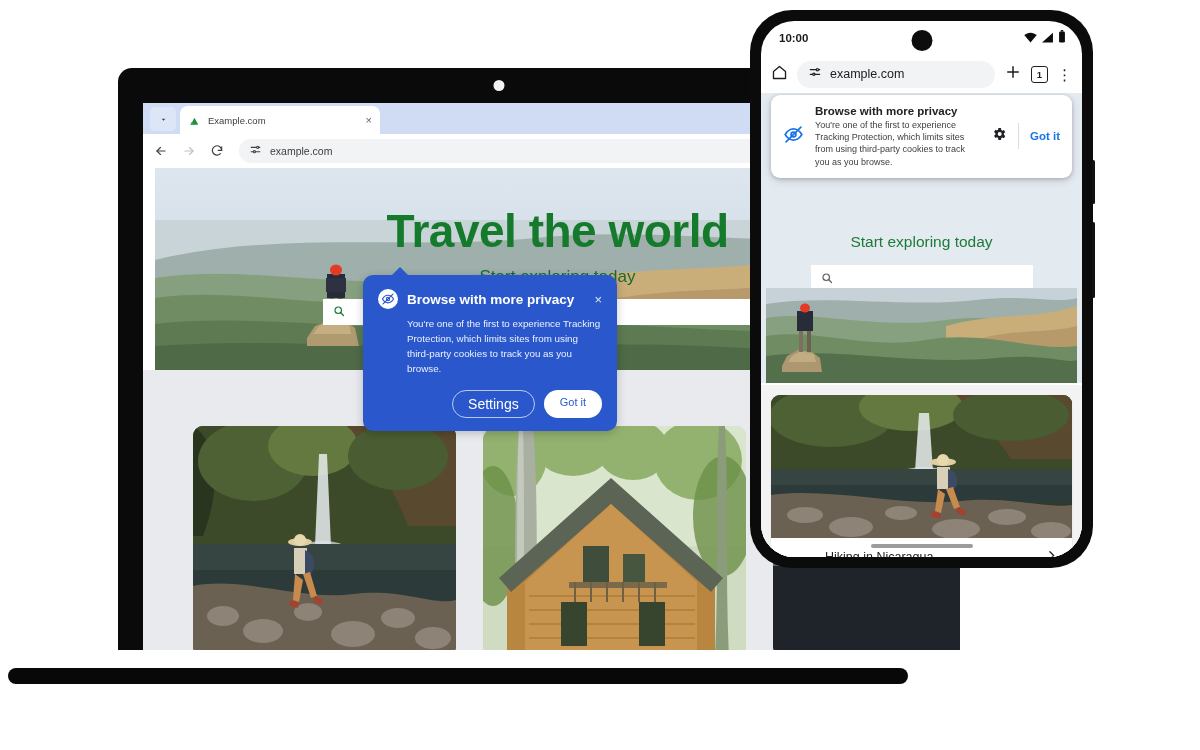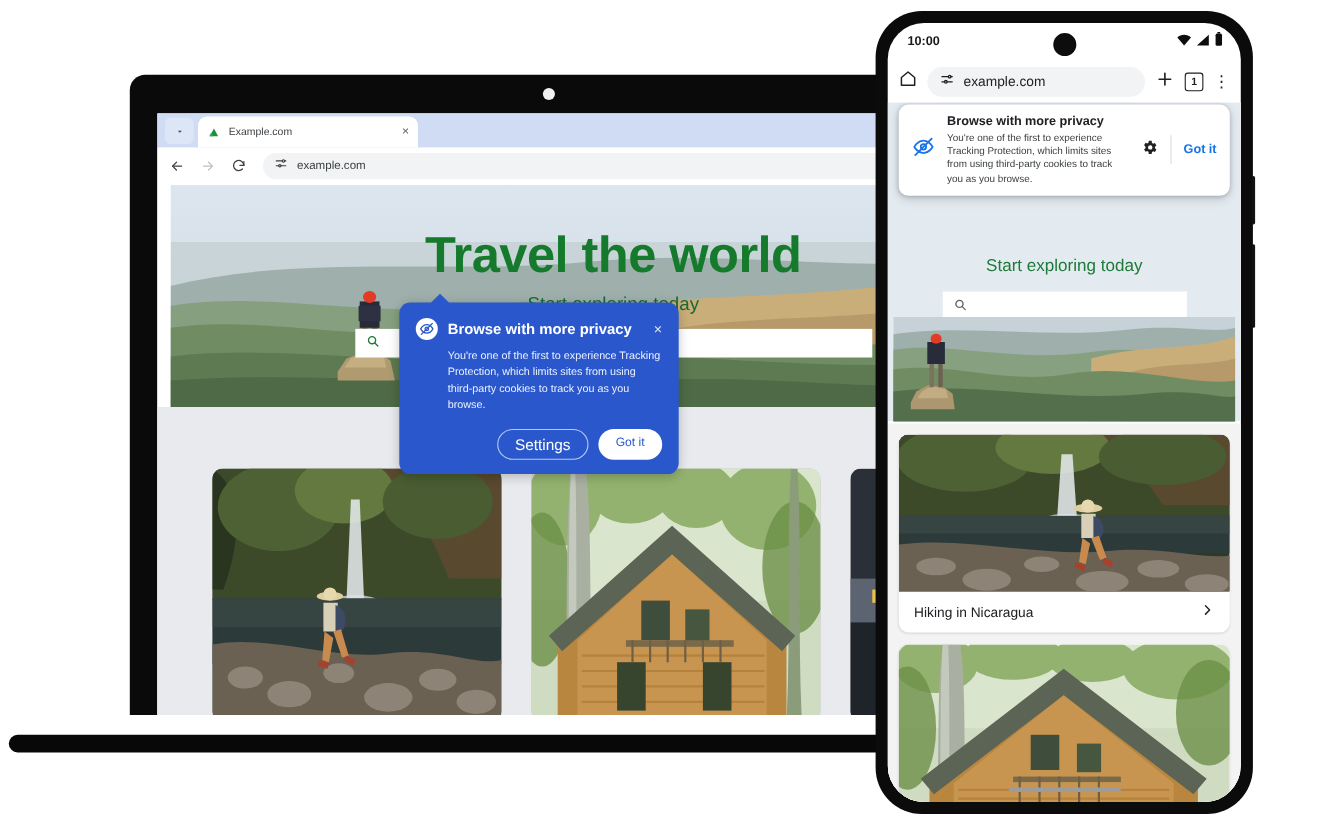--- a/index.html
+++ b/index.html
@@ -107,21 +107,21 @@
   .cards {
     position: absolute; top: 56px; left: 50px; right: -40px;
     display: flex; gap: 27px;
   }
   .card {
     width: 263px; height: 230px; border-radius: 10px; overflow: hidden;
     background: #ccc; flex: none; position: relative;
   }
 
   
-  #phone { position: absolute; left: 796px; top: 10px; width: 343px; height: 730px; }
+  #phone { position: absolute; left: 750px; top: 10px; width: 343px; height: 558px; }
   #phone-frame {
     position: absolute; inset: 0; background: #0b0b0b; border-radius: 42px;
   }
   .phone-btn { position: absolute; right: -2px; background: #121212; border-radius: 2px; width: 3px; }
   #phone-screen {
     position: absolute; left: 11px; top: 11px; right: 11px; bottom: 11px;
     background: #fff; border-radius: 33px; overflow: hidden;
   }
   .status-bar {
     height: 34px; display: flex; align-items: center; padding: 0 18px;
@@ -177,21 +177,21 @@
   .p-list { position: absolute; left: 0; right: 0; top: 292px; bottom: 0; background: #f3f3f3; padding: 10px; }
   .p-card {
     background: #fff; border-radius: 9px; overflow: hidden; margin-bottom: 11px;
     box-shadow: 0 1px 2px rgba(0,0,0,.10);
   }
   .p-card-img { height: 143px; overflow: hidden; position: relative; }
   .p-card-foot {
     height: 37px; display: flex; align-items: center; justify-content: space-between;
     padding: 0 14px;
   }
-  .p-card-label { font-size: 12.5px; color: #202124; }
+  .p-card-label { font-size: 12.5px; color: #202124; margin-left: 40px; }
   .gesture-bar {
     position: absolute; left: 50%; transform: translateX(-50%); bottom: 9px;
     width: 102px; height: 4px; border-radius: 3px; background: #9c9c9c;
   }
 
   
   #privacy-dialog {
     position: absolute; left: 220px; top: 172px; width: 254px;
     background: #2a58cc; border-radius: 10px; padding: 14px 15px 13px;
     box-shadow: 0 2px 10px rgba(0,0,0,.22); z-index: 40;

